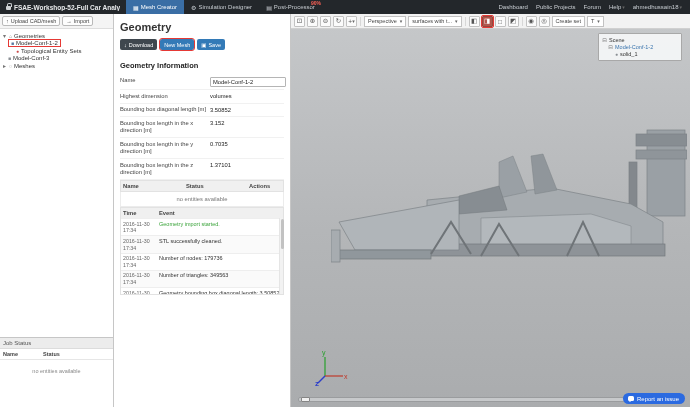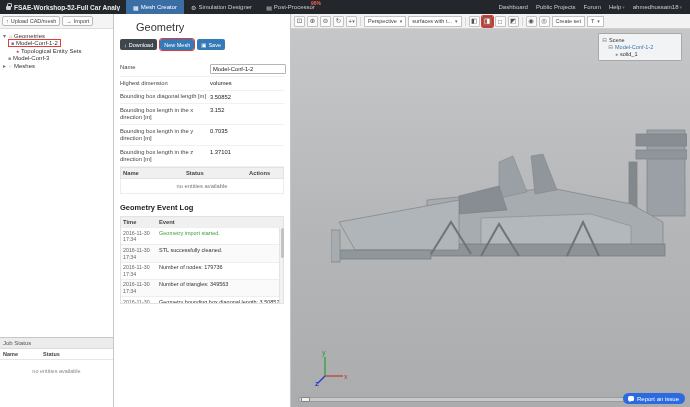--- a/index.html
+++ b/index.html
@@ -34,21 +34,21 @@
   .ti { font-size:5px; }
   .sel-annot { display:inline-flex; align-items:center; gap:2px; border:1px solid #e53935; padding:0 2px; }
   .job-status { border-top:1px solid #c6c6c6; flex:0 0 70px; display:flex; flex-direction:column; background:#fff; }
   .job-title { background:#ececec; padding:2px 3px; font-size:6px; color:#555; border-bottom:1px solid #dcdcdc; }
   .job-cols { display:flex; padding:2px 3px; font-weight:bold; font-size:5.5px; border-bottom:1px solid #e6e6e6; color:#444; }
   .job-cols span:first-child { width:40px; }
   .job-empty { text-align:center; color:#888; padding:8px 2px; font-size:5.5px; }
 
   
   .panel { width:177px; flex:0 0 177px; border-right:1px solid #c6c6c6; padding:4px 6px; background:#fff; position:relative; overflow:hidden; }
-  .panel-title { font-size:11px; font-weight:normal; color:#333; margin:3px 16px 6px; }
+  .panel-title { font-size:11px; font-weight:bold; color:#333; margin:3px 0 6px; }
   .panel-buttons { display:flex; gap:3px; margin-bottom:11px; }
   .btn { font-size:5.5px; border-radius:2px; padding:2.5px 4px; color:#fff; display:inline-flex; gap:2px; align-items:center; border:none; cursor:pointer; }
   .btn-dark { background:#3f474e; }
   .btn-blue { background:#337ab7; }
   .annot { outline:1.5px solid #e53935; outline-offset:0px; }
   .section-title { font-size:7.5px; font-weight:bold; color:#222; margin:9px 0 4px; }
   .info-row { display:flex; align-items:flex-start; padding:2.5px 0; border-bottom:1px solid #f1f1f1; }
   .info-label { width:90px; flex:0 0 90px; color:#444; font-size:5.8px; line-height:1.3; }
   .info-value { flex:1; font-size:5.8px; color:#222; padding-top:0.5px; }
   .name-input { width:76px; height:10px; border:1px solid #b5b5b5; border-radius:1px; font-size:5.8px; padding:0 2px; color:#222; font-family:"Liberation Sans",sans-serif; }
@@ -186,20 +186,21 @@
         </button>
         <button class="btn btn-blue annot">
           <span>New Mesh</span>
         </button>
         <button class="btn btn-blue">
           <span>▣</span>
           <span>Save</span>
         </button>
       </div>
 
+      <div class="section-title">Geometry Information</div>
       <div class="info-row">
         <span class="info-label">Name</span>
         <input class="name-input" value="Model-Conf-1-2" style="">
       </div>
       <div class="info-row">
         <span class="info-label">Highest dimension</span>
         <span class="info-value">volumes</span>
       </div>
       <div class="info-row">
         <span class="info-label">Bounding box diagonal length [m]</span>
@@ -218,21 +219,20 @@
         <span class="info-value">1.37101</span>
       </div>
 
       <div class="table-head">
         <span class="oc1">Name</span>
         <span class="oc2">Status</span>
         <span class="oc3">Actions</span>
       </div>
       <div class="empty-row">no entities available</div>
 
-      <div class="section-title">Geometry Event Log</div>
       <div class="log-table">
         <div class="log-head">
           <span class="lc-time">Time</span>
           <span>Event</span>
         </div>
         <div class="log-body">
           <div class="log-row">
             <span class="log-time">2016-11-30 17:34</span>
             <span class="log-event green">Geometry import started.</span>
           </div>

